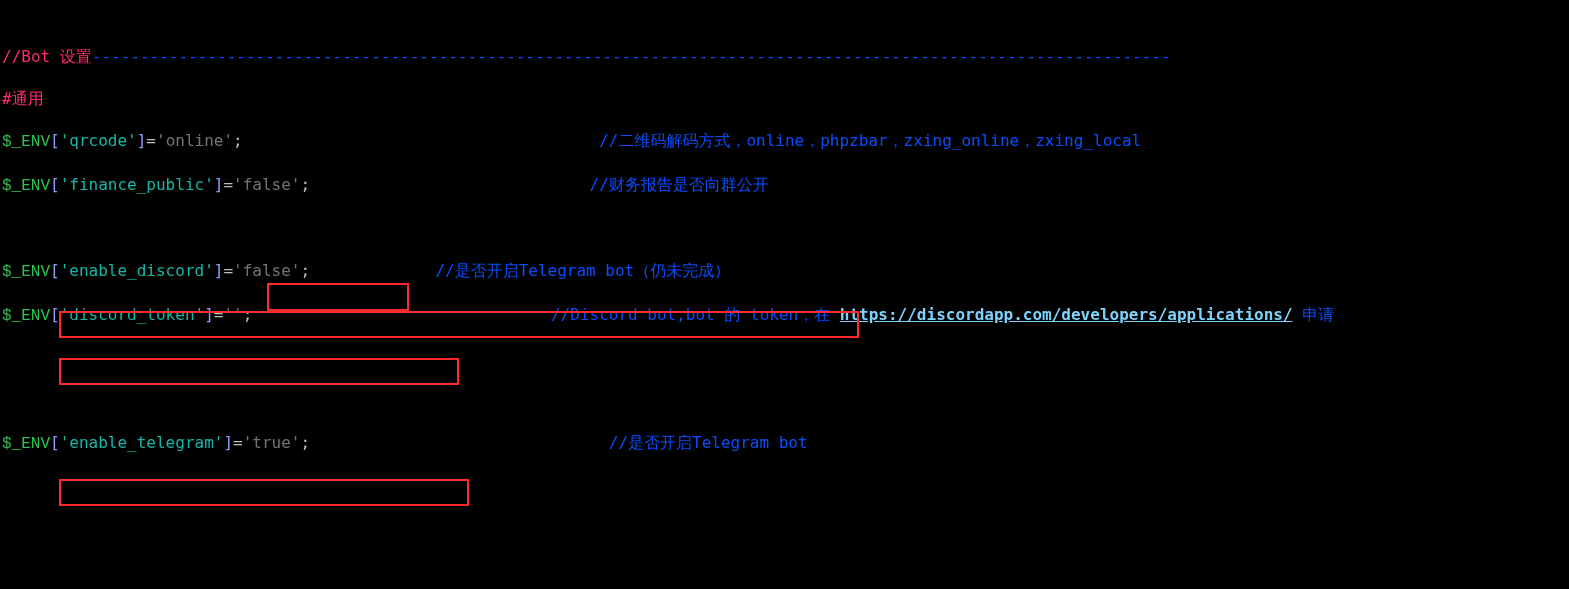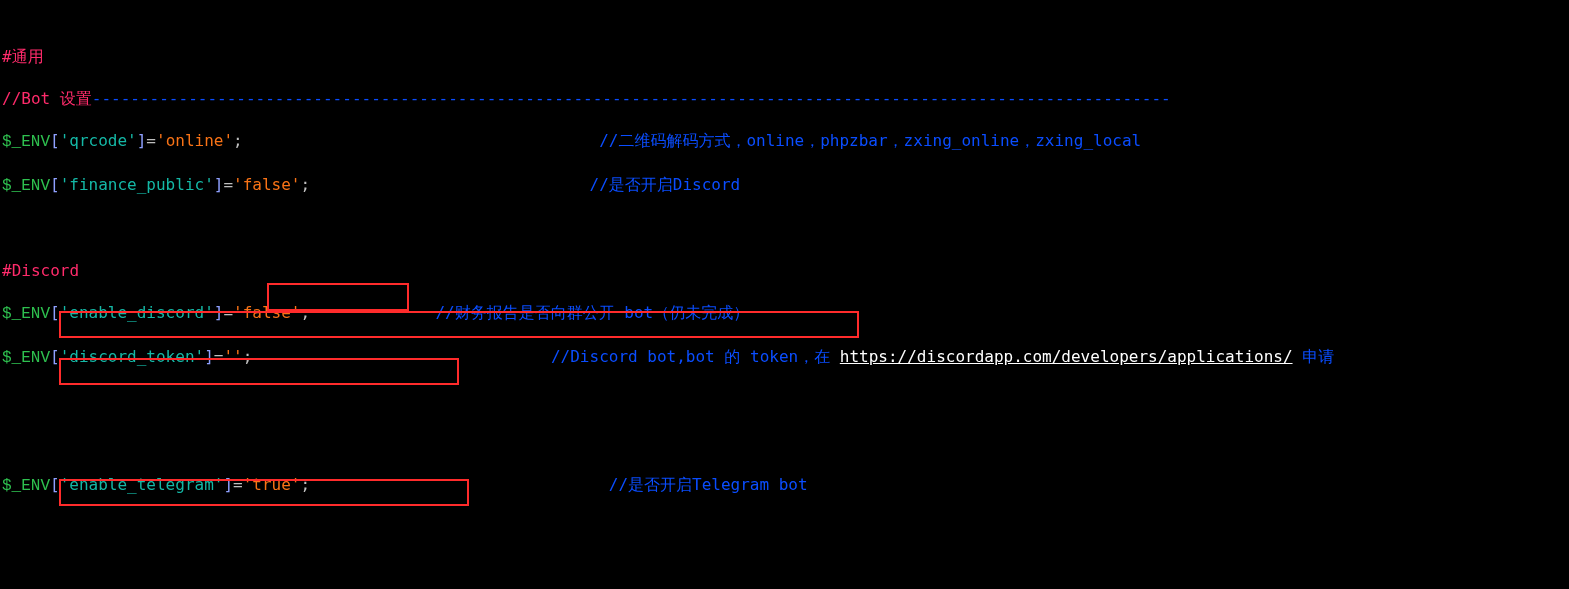--- a/index.html
+++ b/index.html
@@ -20,43 +20,42 @@
   }
   .line { display: block; min-height: 21px; }
 
   
   .cmt   { color: #0a4dff; }      
   .sect  { color: #ff2b6b; }      
   .env   { color: #2ec04f; font-family: Liberation Mono, monospace; }      
   .bkt   { color: #8fa0ff; }      
   .key   { color: #14b8a6; }      
   .op    { color: #bfbfbf; }      
-  .val   { color: #f97316; }      
-  .link  { color: #ffffff; text-decoration: underline; }
+  .val   { color: #737373; }      
+  .link  { color: #7dd3fc; text-decoration: underline; font-weight: bold; }
 
   
   .box {
     position: absolute;
     border: 2px solid #ff2b2b;
     pointer-events: none;
     box-sizing: border-box;
   }
 </style>
 </head>
 <body>
 
 <div class="editor">
 
+<span class="line"><span class="sect">//Bot 设置</span><span class="cmt">----------------------------------------------------------------------------------------------------------------</span></span>
 <span class="line"><span class="sect">#通用</span></span>
-<span class="line"><span class="sect">//Bot 设置</span><span class="cmt">----------------------------------------------------------------------------------------------------------------</span></span>
 <span class="line"><span class="env">$_ENV</span><span class="bkt">[</span><span class="key">'qrcode'</span><span class="bkt">]</span><span class="op">=</span><span class="val">'online'</span><span class="op">;</span><span>                                     </span><span class="cmt">//二维码解码方式，online，phpzbar，zxing_online，zxing_local</span></span>
-<span class="line"><span class="env">$_ENV</span><span class="bkt">[</span><span class="key">'finance_public'</span><span class="bkt">]</span><span class="op">=</span><span class="val">'false'</span><span class="op">;</span><span>                             </span><span class="cmt">//是否开启Discord</span></span>
+<span class="line"><span class="env">$_ENV</span><span class="bkt">[</span><span class="key">'finance_public'</span><span class="bkt">]</span><span class="op">=</span><span class="val">'false'</span><span class="op">;</span><span>                             </span><span class="cmt">//财务报告是否向群公开</span></span>
 <span class="line">&nbsp;</span>
-<span class="line"><span class="sect">#Discord</span></span>
-<span class="line"><span class="env">$_ENV</span><span class="bkt">[</span><span class="key">'enable_discord'</span><span class="bkt">]</span><span class="op">=</span><span class="val">'false'</span><span class="op">;</span><span>             </span><span class="cmt">//财务报告是否向群公开 bot（仍未完成）</span></span>
+<span class="line"><span class="env">$_ENV</span><span class="bkt">[</span><span class="key">'enable_discord'</span><span class="bkt">]</span><span class="op">=</span><span class="val">'false'</span><span class="op">;</span><span>             </span><span class="cmt">//是否开启Telegram bot（仍未完成）</span></span>
 <span class="line"><span class="env">$_ENV</span><span class="bkt">[</span><span class="key">'discord_token'</span><span class="bkt">]</span><span class="op">=</span><span class="val">''</span><span class="op">;</span><span>                               </span><span class="cmt">//Discord bot,bot 的 token，在 </span><span class="link">https://discordapp.com/developers/applications/</span><span class="cmt"> 申请</span></span>
 <span class="line">&nbsp;</span>
 <span class="line">&nbsp;</span>
 <span class="line"><span class="env">$_ENV</span><span class="bkt">[</span><span class="key">'enable_telegram'</span><span class="bkt">]</span><span class="op">=</span><span class="val">'true'</span><span class="op">;</span><span>                               </span><span class="cmt">//是否开启Telegram bot</span></span>
 
 
 
 
 
 

